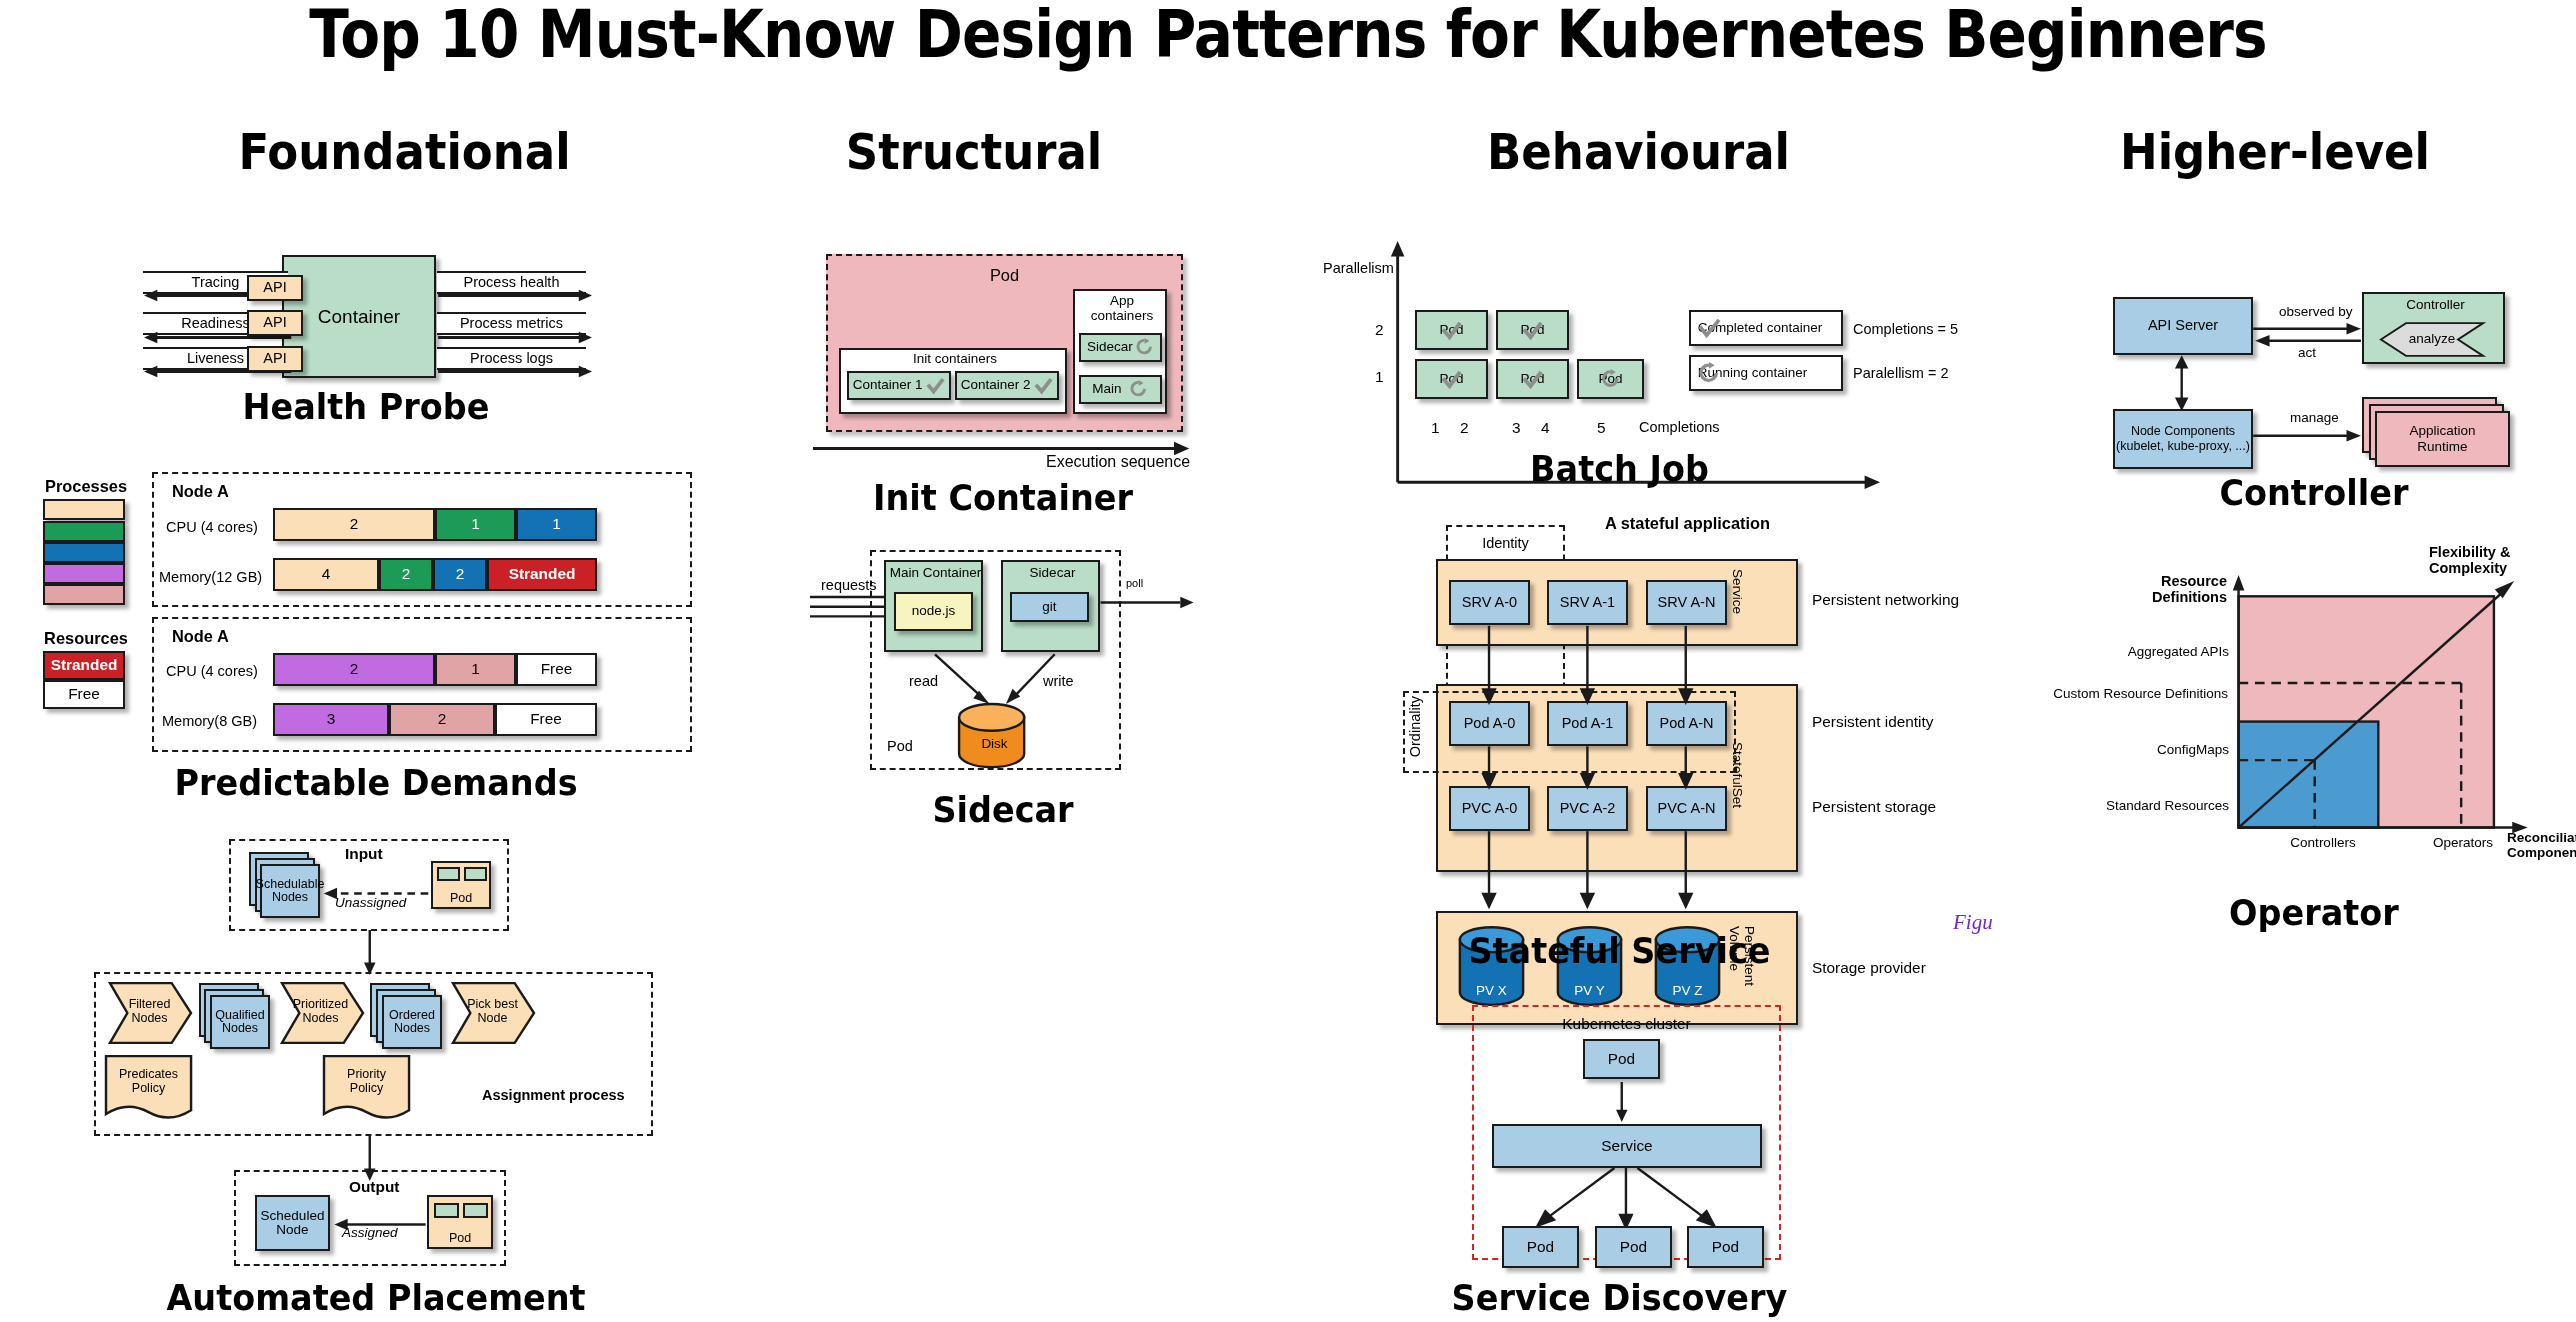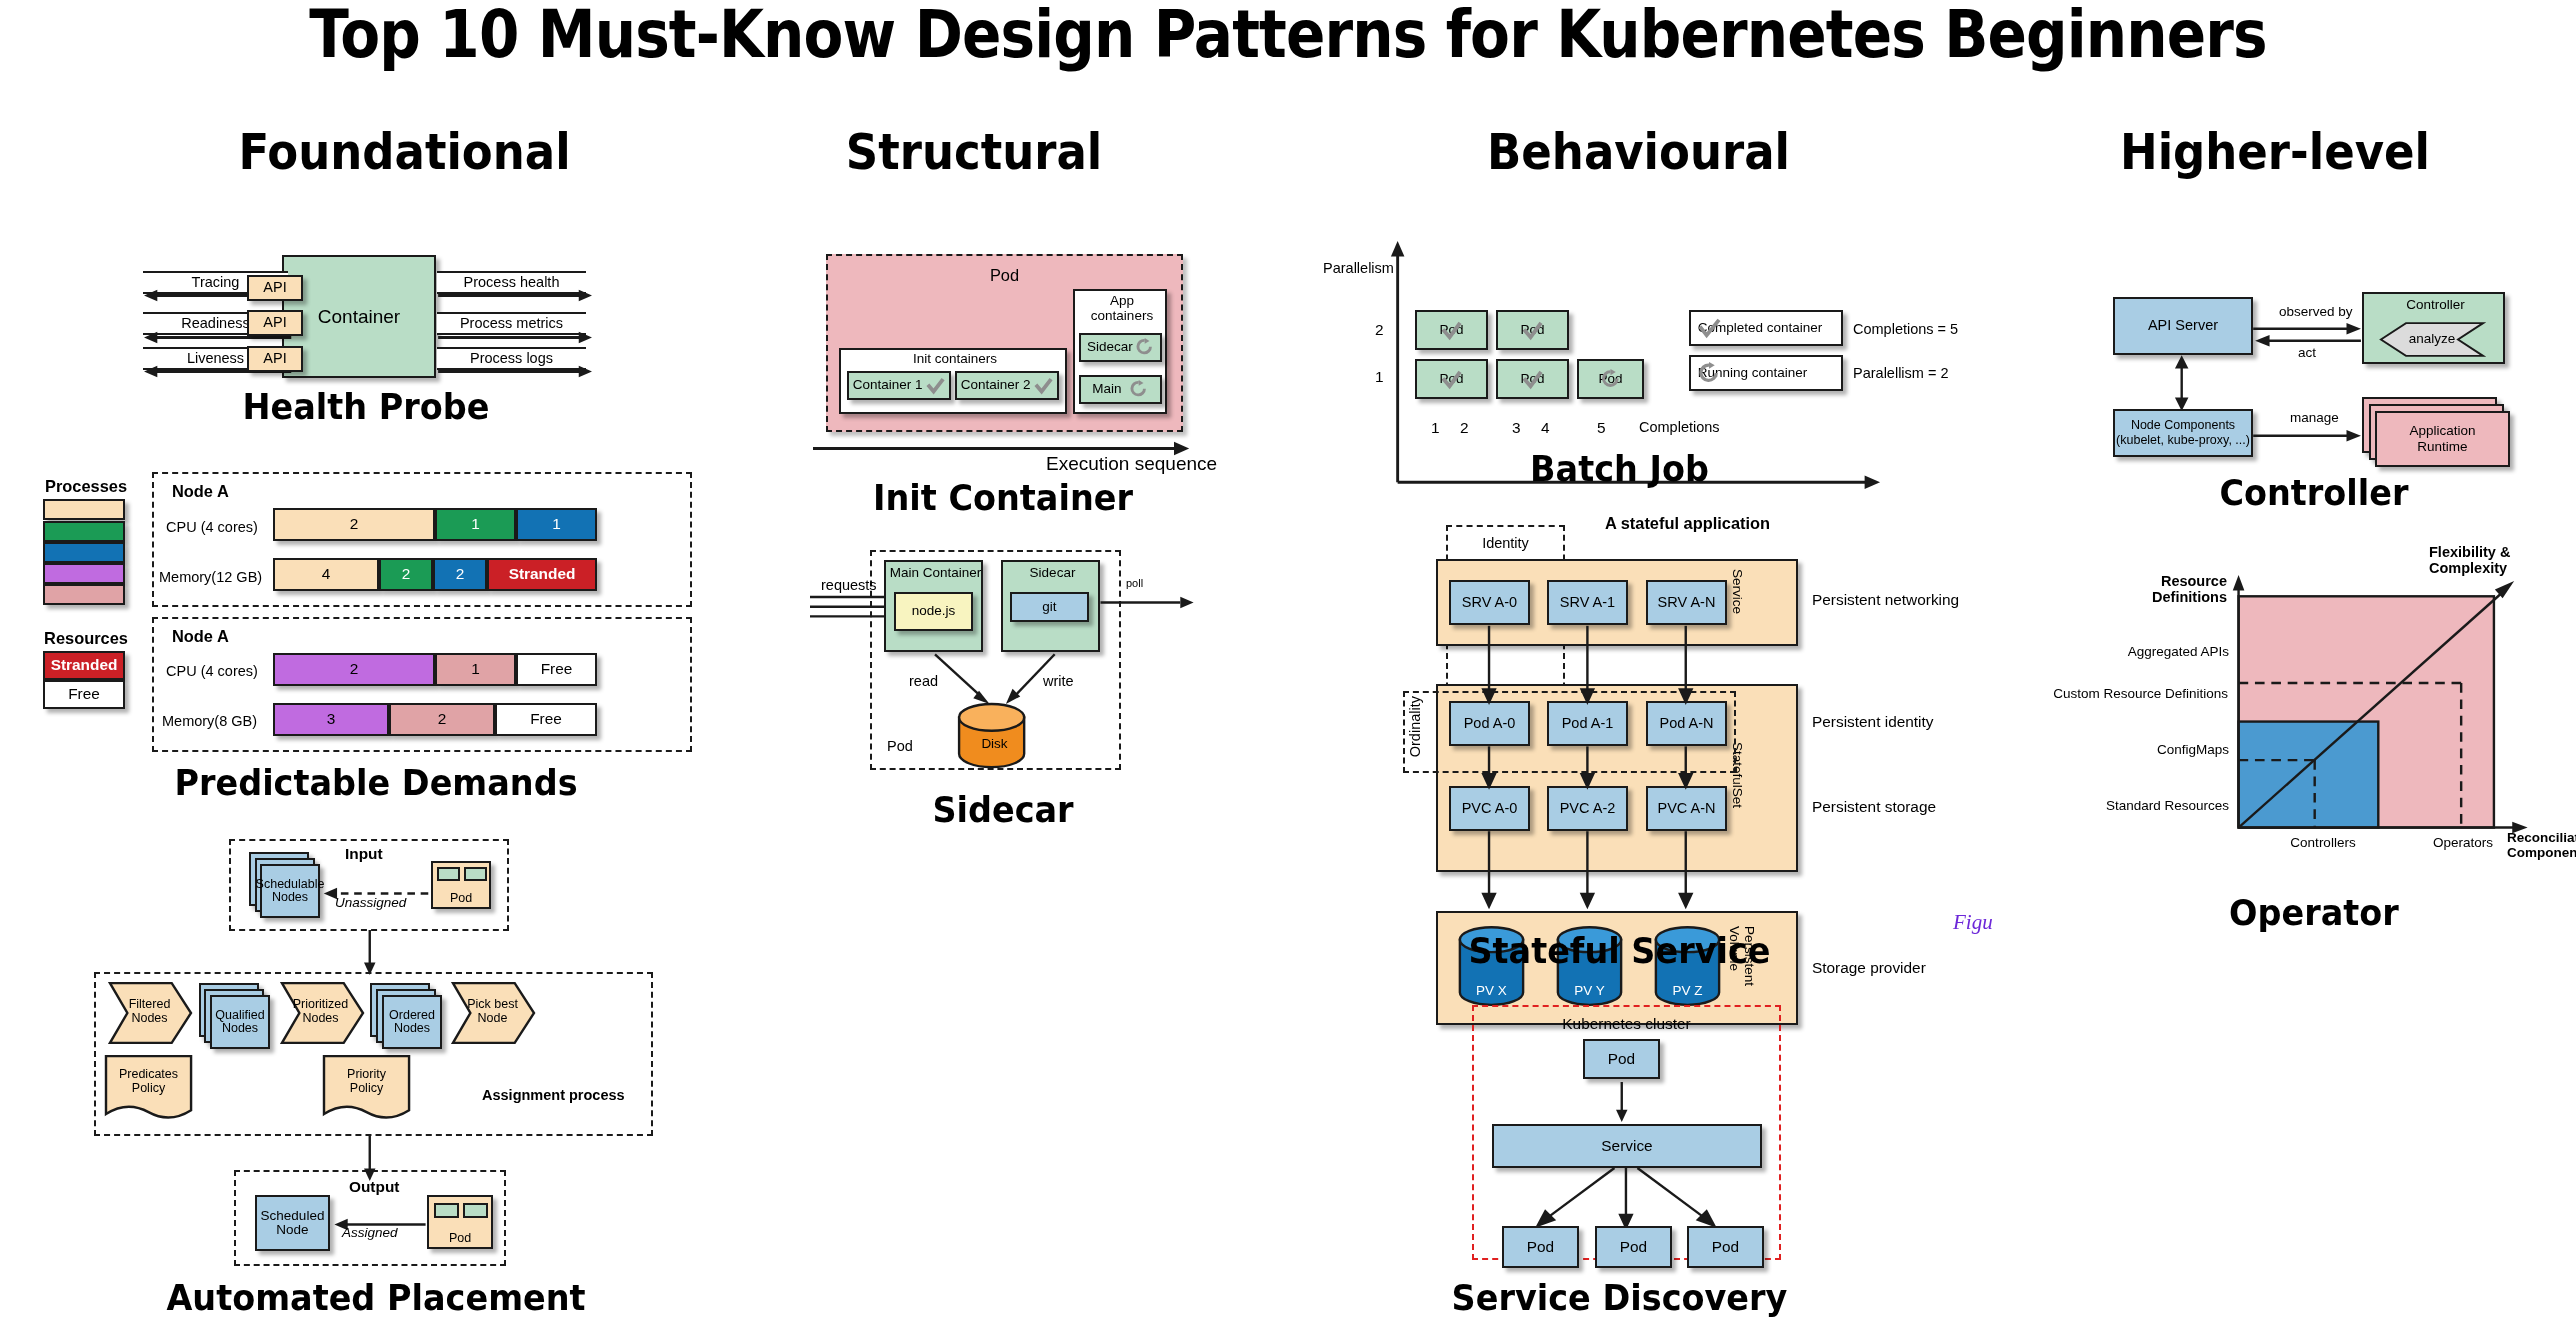--- a/index.html
+++ b/index.html
@@ -335,21 +335,21 @@
     <svg width="18.3" height="18.3" style="position:relative;" viewBox="0 0 19 19">
         <path d="M15,9 A6.5,6.5 0 1 1 9,2.5" fill="none" stroke="#8e8e8e" stroke-width="3"></path>
         <polygon points="9,0 9,6 14,3" fill="#8e8e8e"></polygon>
       </svg>
   </div>
 
   <svg width="386" height="19" style="left:810px; top:439px;" viewBox="0 0 400 20">
       <line x1="0" y1="10" x2="382" y2="10" stroke="#1a1a1a" stroke-width="3"></line>
       <polygon points="396,10 380,3 380,17" fill="#1a1a1a"></polygon>
     </svg>
-  <div class="lbl" style="left:1046px; top:453px; font-size:19px;">Execution sequence</div>
+  <div class="lbl" style="left:1046px; top:453px; font-size:16px;">Execution sequence</div>
 
   <div class="pat-title" style="left:762px; top:477px; width:482px;">Init Container</div>
 </div>
 
 <div>
   <div class="dash" style="left:870px; top:550px; width:251px; height:220px;"></div>
   <div class="lbl" style="left:887px; top:738px; font-size:14.5px;">Pod</div>
 
   <div class="lbl" style="left:821px; top:577px; font-size:14.5px;">requests</div>
   <svg width="116" height="39" style="left:810px; top:592px;" viewBox="0 0 120 40">
@@ -631,21 +631,21 @@
     <polygon points="2,20 28,3 108,3 82,20 108,37 28,37" fill="#dcdcdc" stroke="#1a1a1a" stroke-width="2"></polygon>
   </svg>
   <div class="lbl" style="left:2379px; top:331px; width:106px; text-align:center; font-size:13.5px;">analyze</div>
 
   <svg width="15.4" height="58" style="left:2174px; top:355px;" viewBox="0 0 16 60">
     <line x1="8" y1="8" x2="8" y2="50" stroke="#1a1a1a" stroke-width="2.5"></line>
     <polygon points="8,0 1,14 15,14" fill="#1a1a1a"></polygon>
       <polygon points="8,58 1,44 15,44" fill="#1a1a1a"></polygon>
   </svg>
 
-  <div class="box blu" style="left:2113px; top:409px; width:140px; height:48px; font-size:12.5px; white-space:pre-line; line-height:1.2;"><span>Node Components
+  <div class="box blu" style="left:2113px; top:409px; width:140px; height:60px; font-size:12.5px; white-space:pre-line; line-height:1.2;"><span>Node Components
 (kubelet, kube-proxy, ...)</span></div>
   <div class="lbl" style="left:2290px; top:410px; font-size:13.5px;">manage</div>
   <svg width="111" height="15.4" style="left:2253px; top:428px;" viewBox="0 0 115 16">
       <line x1="0" y1="8" x2="98" y2="8" stroke="#1a1a1a" stroke-width="2.5"></line>
       <polygon points="112,8 97,2 97,14" fill="#1a1a1a"></polygon>
     </svg>
 
   <div class="box pnk" style="left:2362px; top:397px; width:135px; height:56px;"></div>
   <div class="box pnk" style="left:2369px; top:404px; width:135px; height:56px;"></div>
   <div class="box pnk" style="left:2375px; top:411px; width:135px; height:56px; font-size:13.5px; white-space:pre-line; line-height:1.2;"><span>Application

